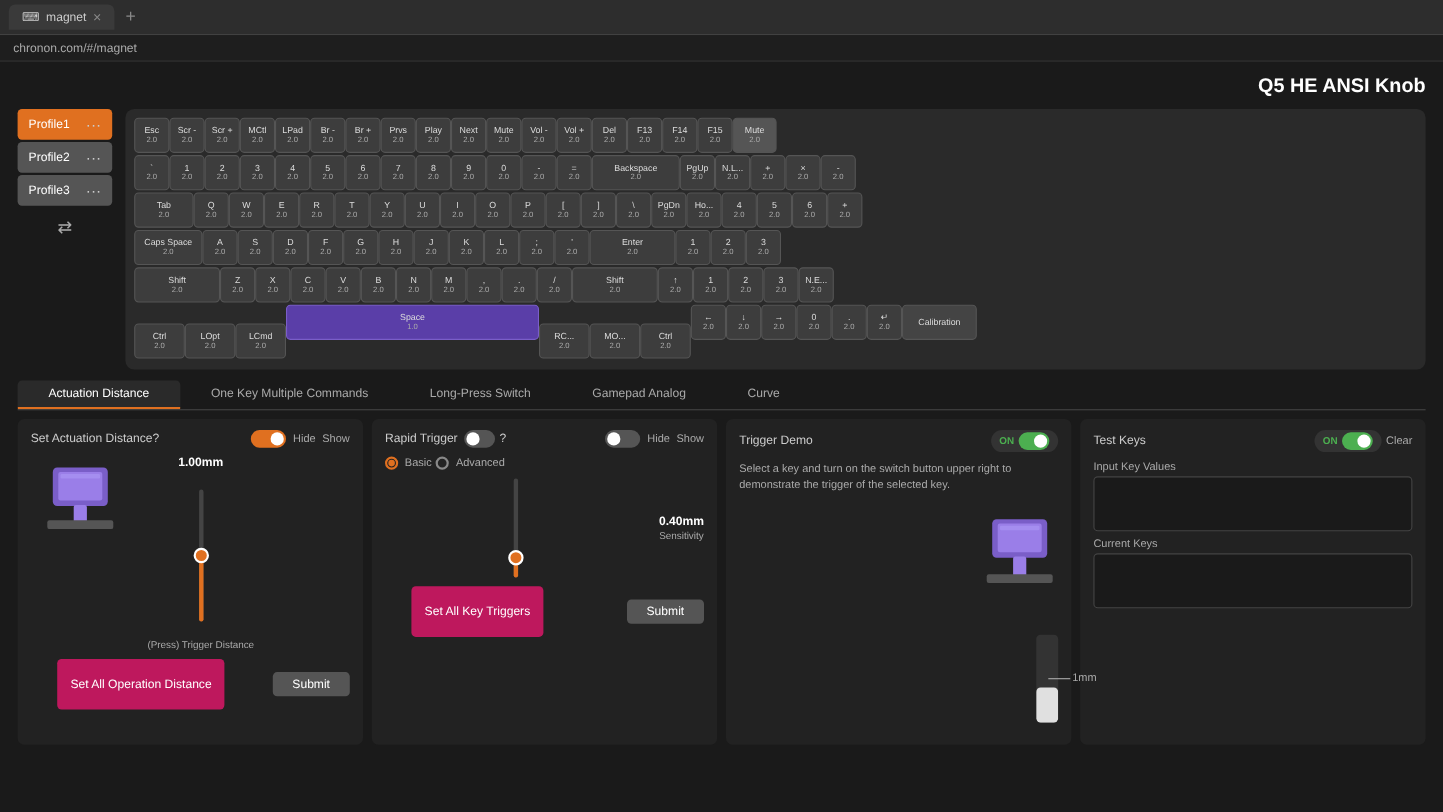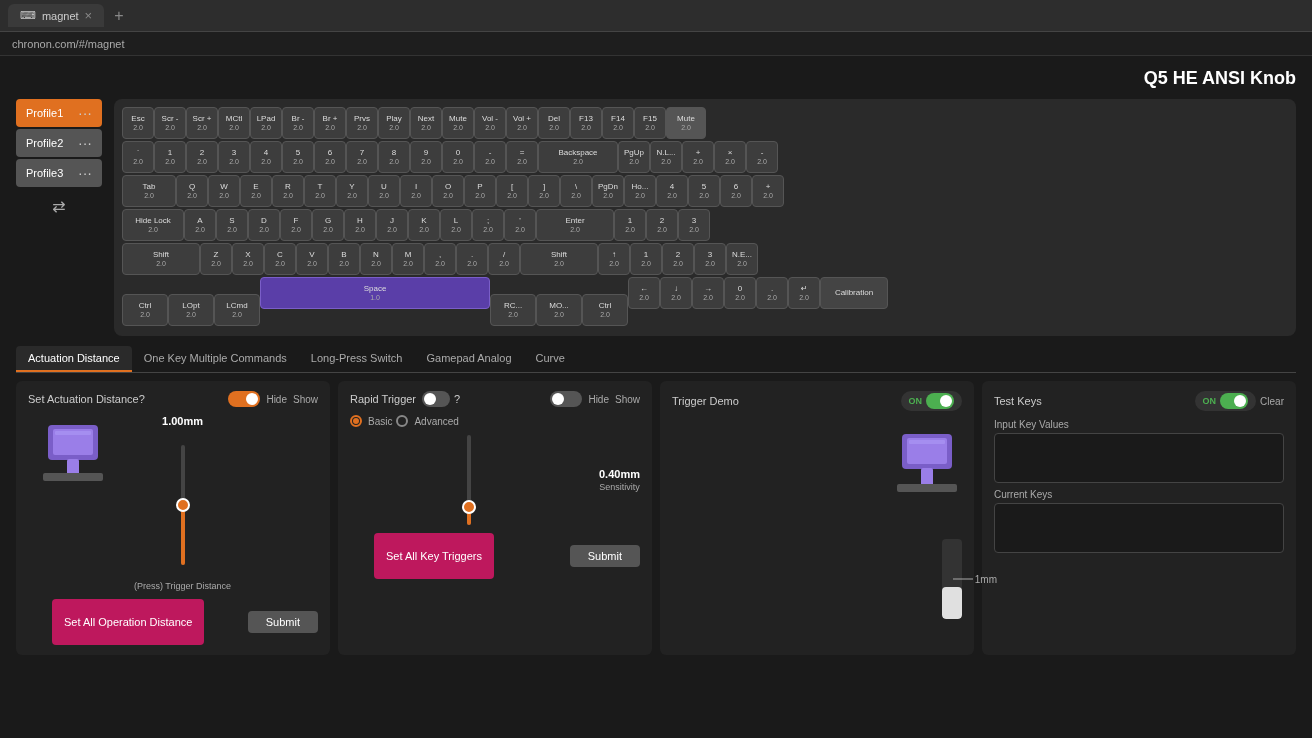--- a/index.html
+++ b/index.html
@@ -141,21 +141,21 @@
     .tabs-bar {
       display: flex;
       gap: 0;
       margin-bottom: 8px;
       border-bottom: 1px solid #444;
     }
     .tab-btn {
       background: transparent;
       border: none;
       color: #aaa;
-      padding: 6px 12px;
+      padding: 6px 28px;
       cursor: pointer;
       font-size: 11px;
       border-bottom: 2px solid transparent;
     }
     .tab-btn.active {
       color: #fff;
       border-bottom: 2px solid #e07020;
       background: #2a2a2a;
       border-radius: 4px 4px 0 0;
     }
@@ -648,21 +648,21 @@
             <div class="k-val">2.0</div>
           </div>
         <div class="key">
             <div class="k-label">+</div>
             <div class="k-val">2.0</div>
           </div>
       </div>
 
       <div class="kbd-row">
         <div class="key wide-caps">
-            <div class="k-label">Hide Lock</div>
+            <div class="k-label">Caps Space</div>
             <div class="k-val">2.0</div>
           </div>
         <div class="key">
             <div class="k-label">A</div>
             <div class="k-val">2.0</div>
           </div>
         <div class="key">
             <div class="k-label">S</div>
             <div class="k-val">2.0</div>
           </div>
@@ -957,20 +957,21 @@
         <div style="display:flex;align-items:center;gap:4px;margin-left:auto;">
           <div style="background:#333;border-radius:10px;padding:2px 8px;display:flex;align-items:center;gap:4px;">
             <span style="color:#4caf50;font-size:9px;font-weight:bold;">ON</span>
             <div style="width:28px;height:16px;background:#4caf50;border-radius:8px;position:relative;">
               <div style="width:12px;height:12px;background:#fff;border-radius:50%;position:absolute;top:2px;right:2px;"></div>
             </div>
           </div>
         </div>
       </div>
 
+      <div class="trigger-demo-content">Select a key and turn on the switch button upper right to demonstrate the trigger of the selected key.</div>
 
       <div class="trigger-visual">
         <div class="switch-demo">
           <svg width="70" height="80" viewBox="0 0 70 80">
             <rect x="10" y="5" width="50" height="35" rx="4" fill="#7a5ec8"></rect>
             <rect x="15" y="9" width="40" height="26" rx="2" fill="#9a7ee8"></rect>
             <rect x="29" y="39" width="12" height="20" rx="2" fill="#9a7ee8"></rect>
             <rect x="5" y="55" width="60" height="8" rx="2" fill="#555"></rect>
             <rect x="17" y="11" width="36" height="4" rx="1" fill="#b09ef8" opacity="0.5"></rect>
           </svg>

